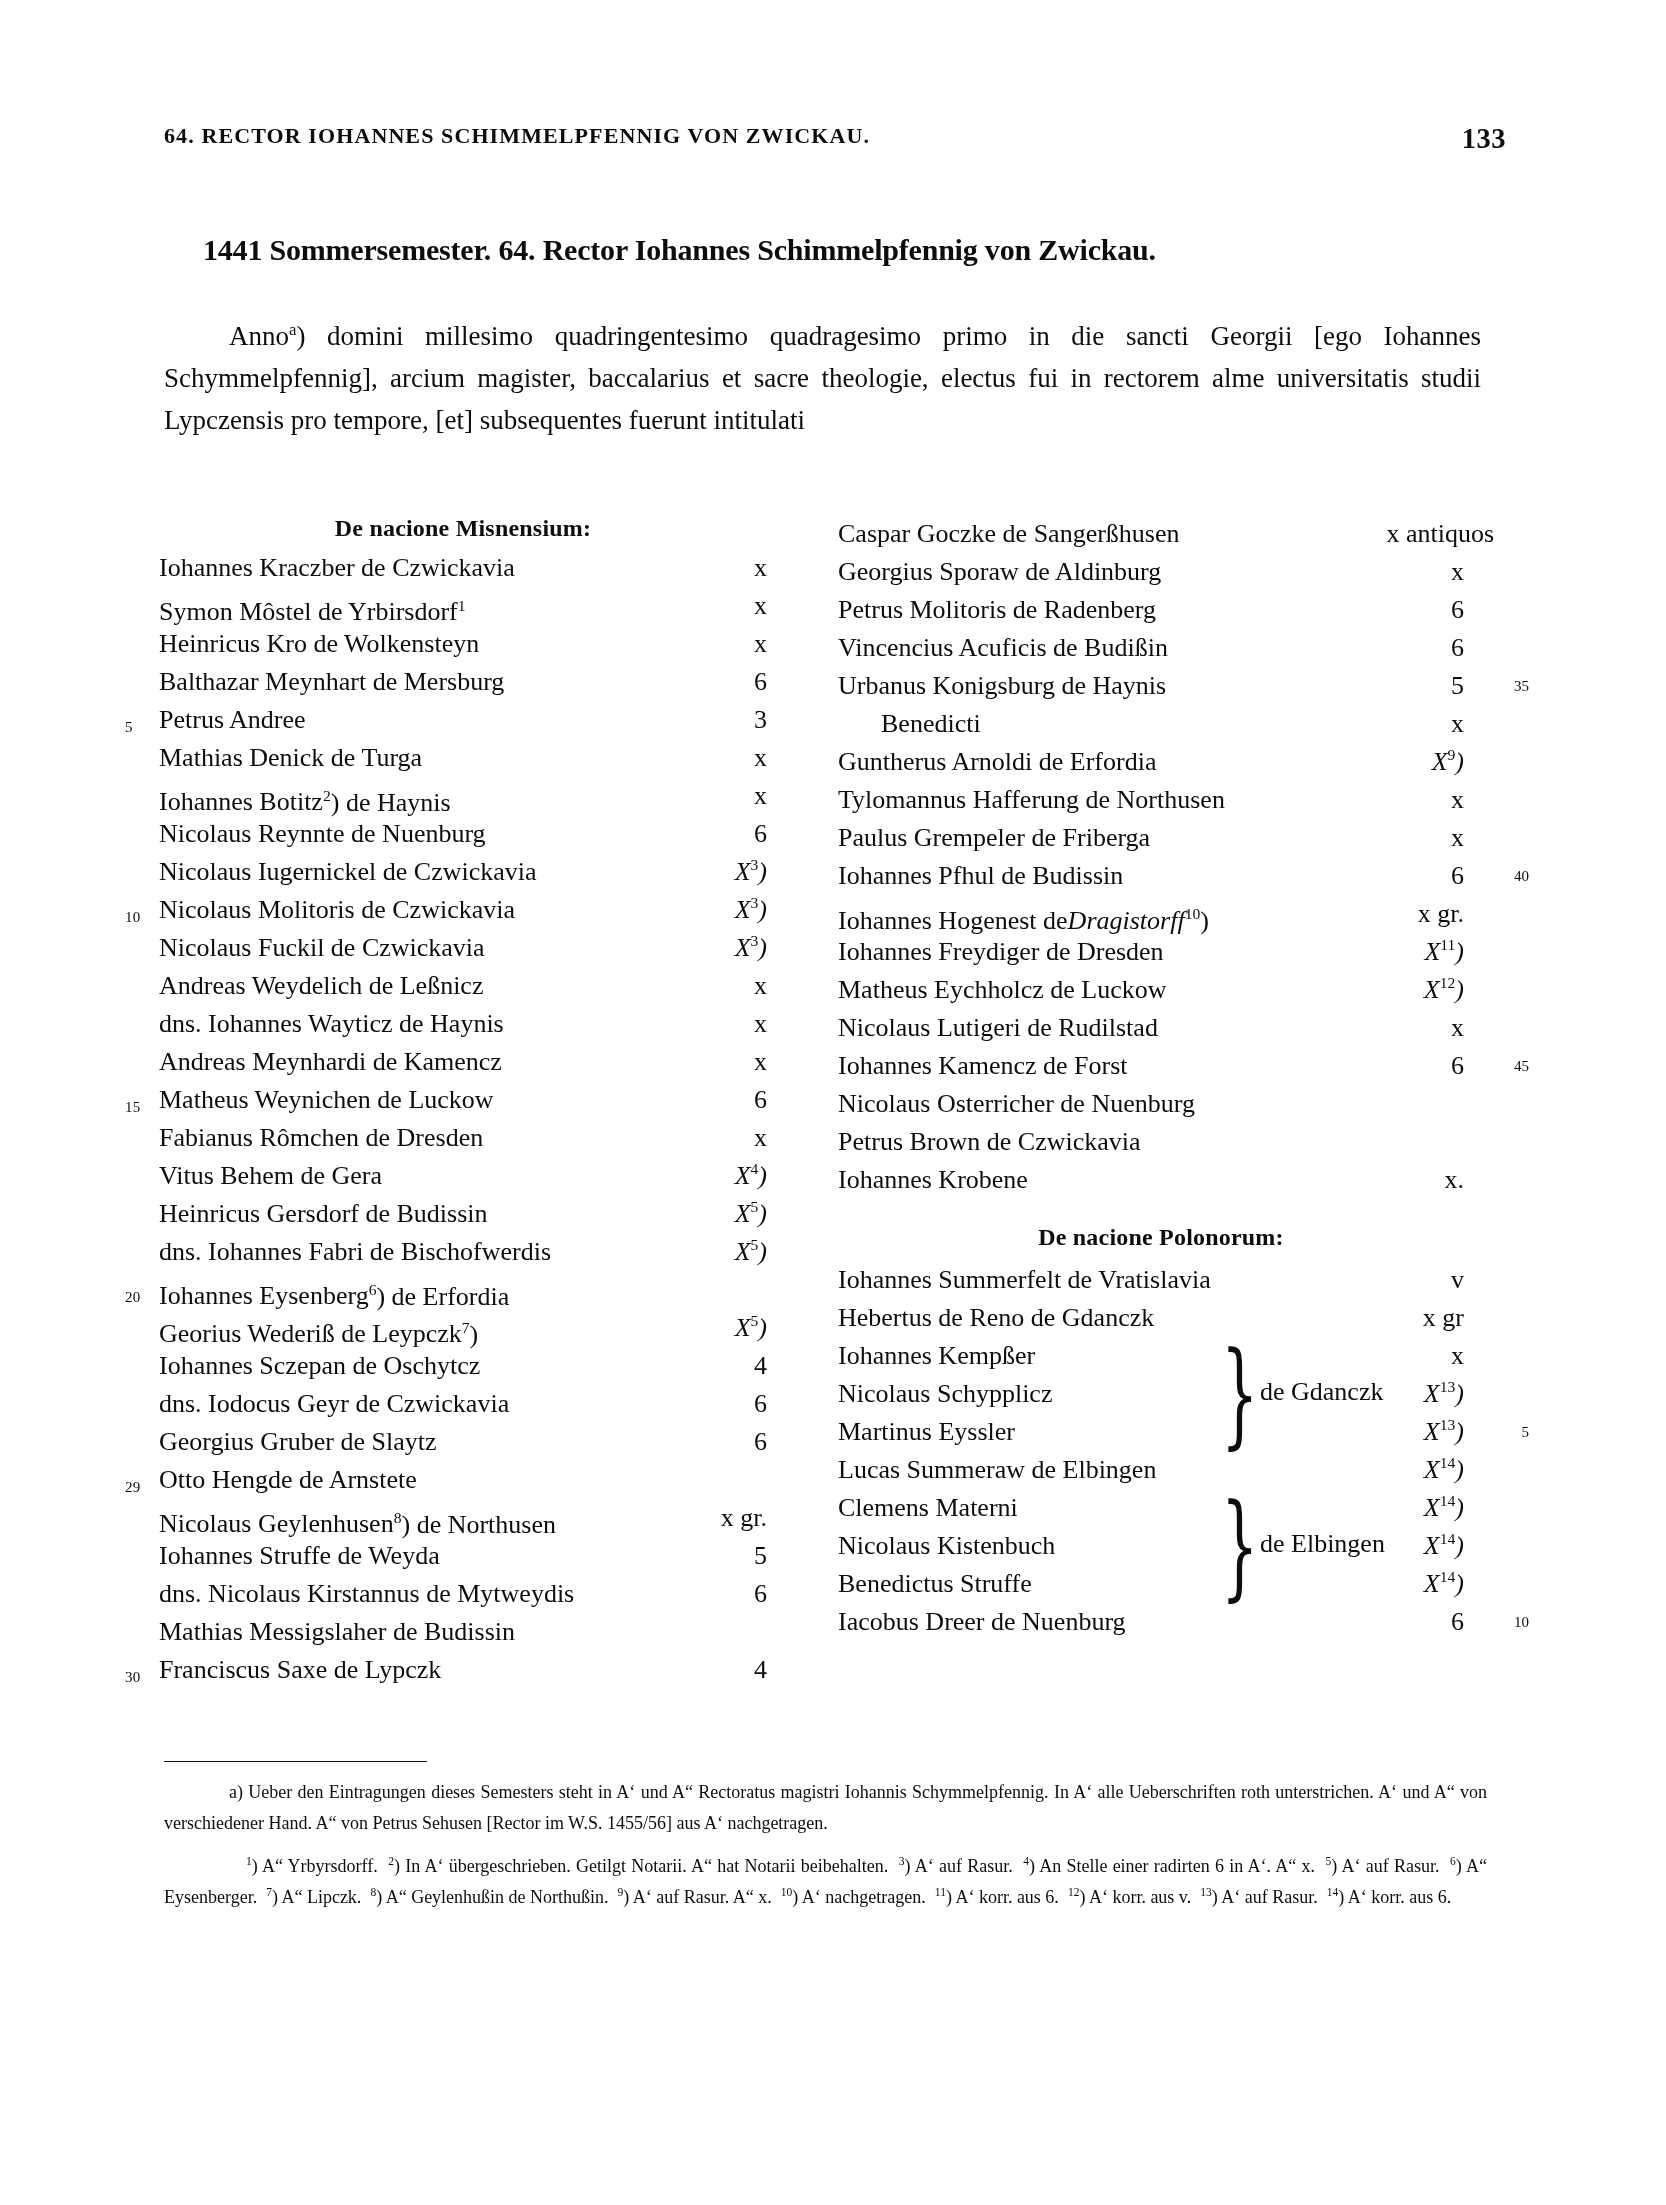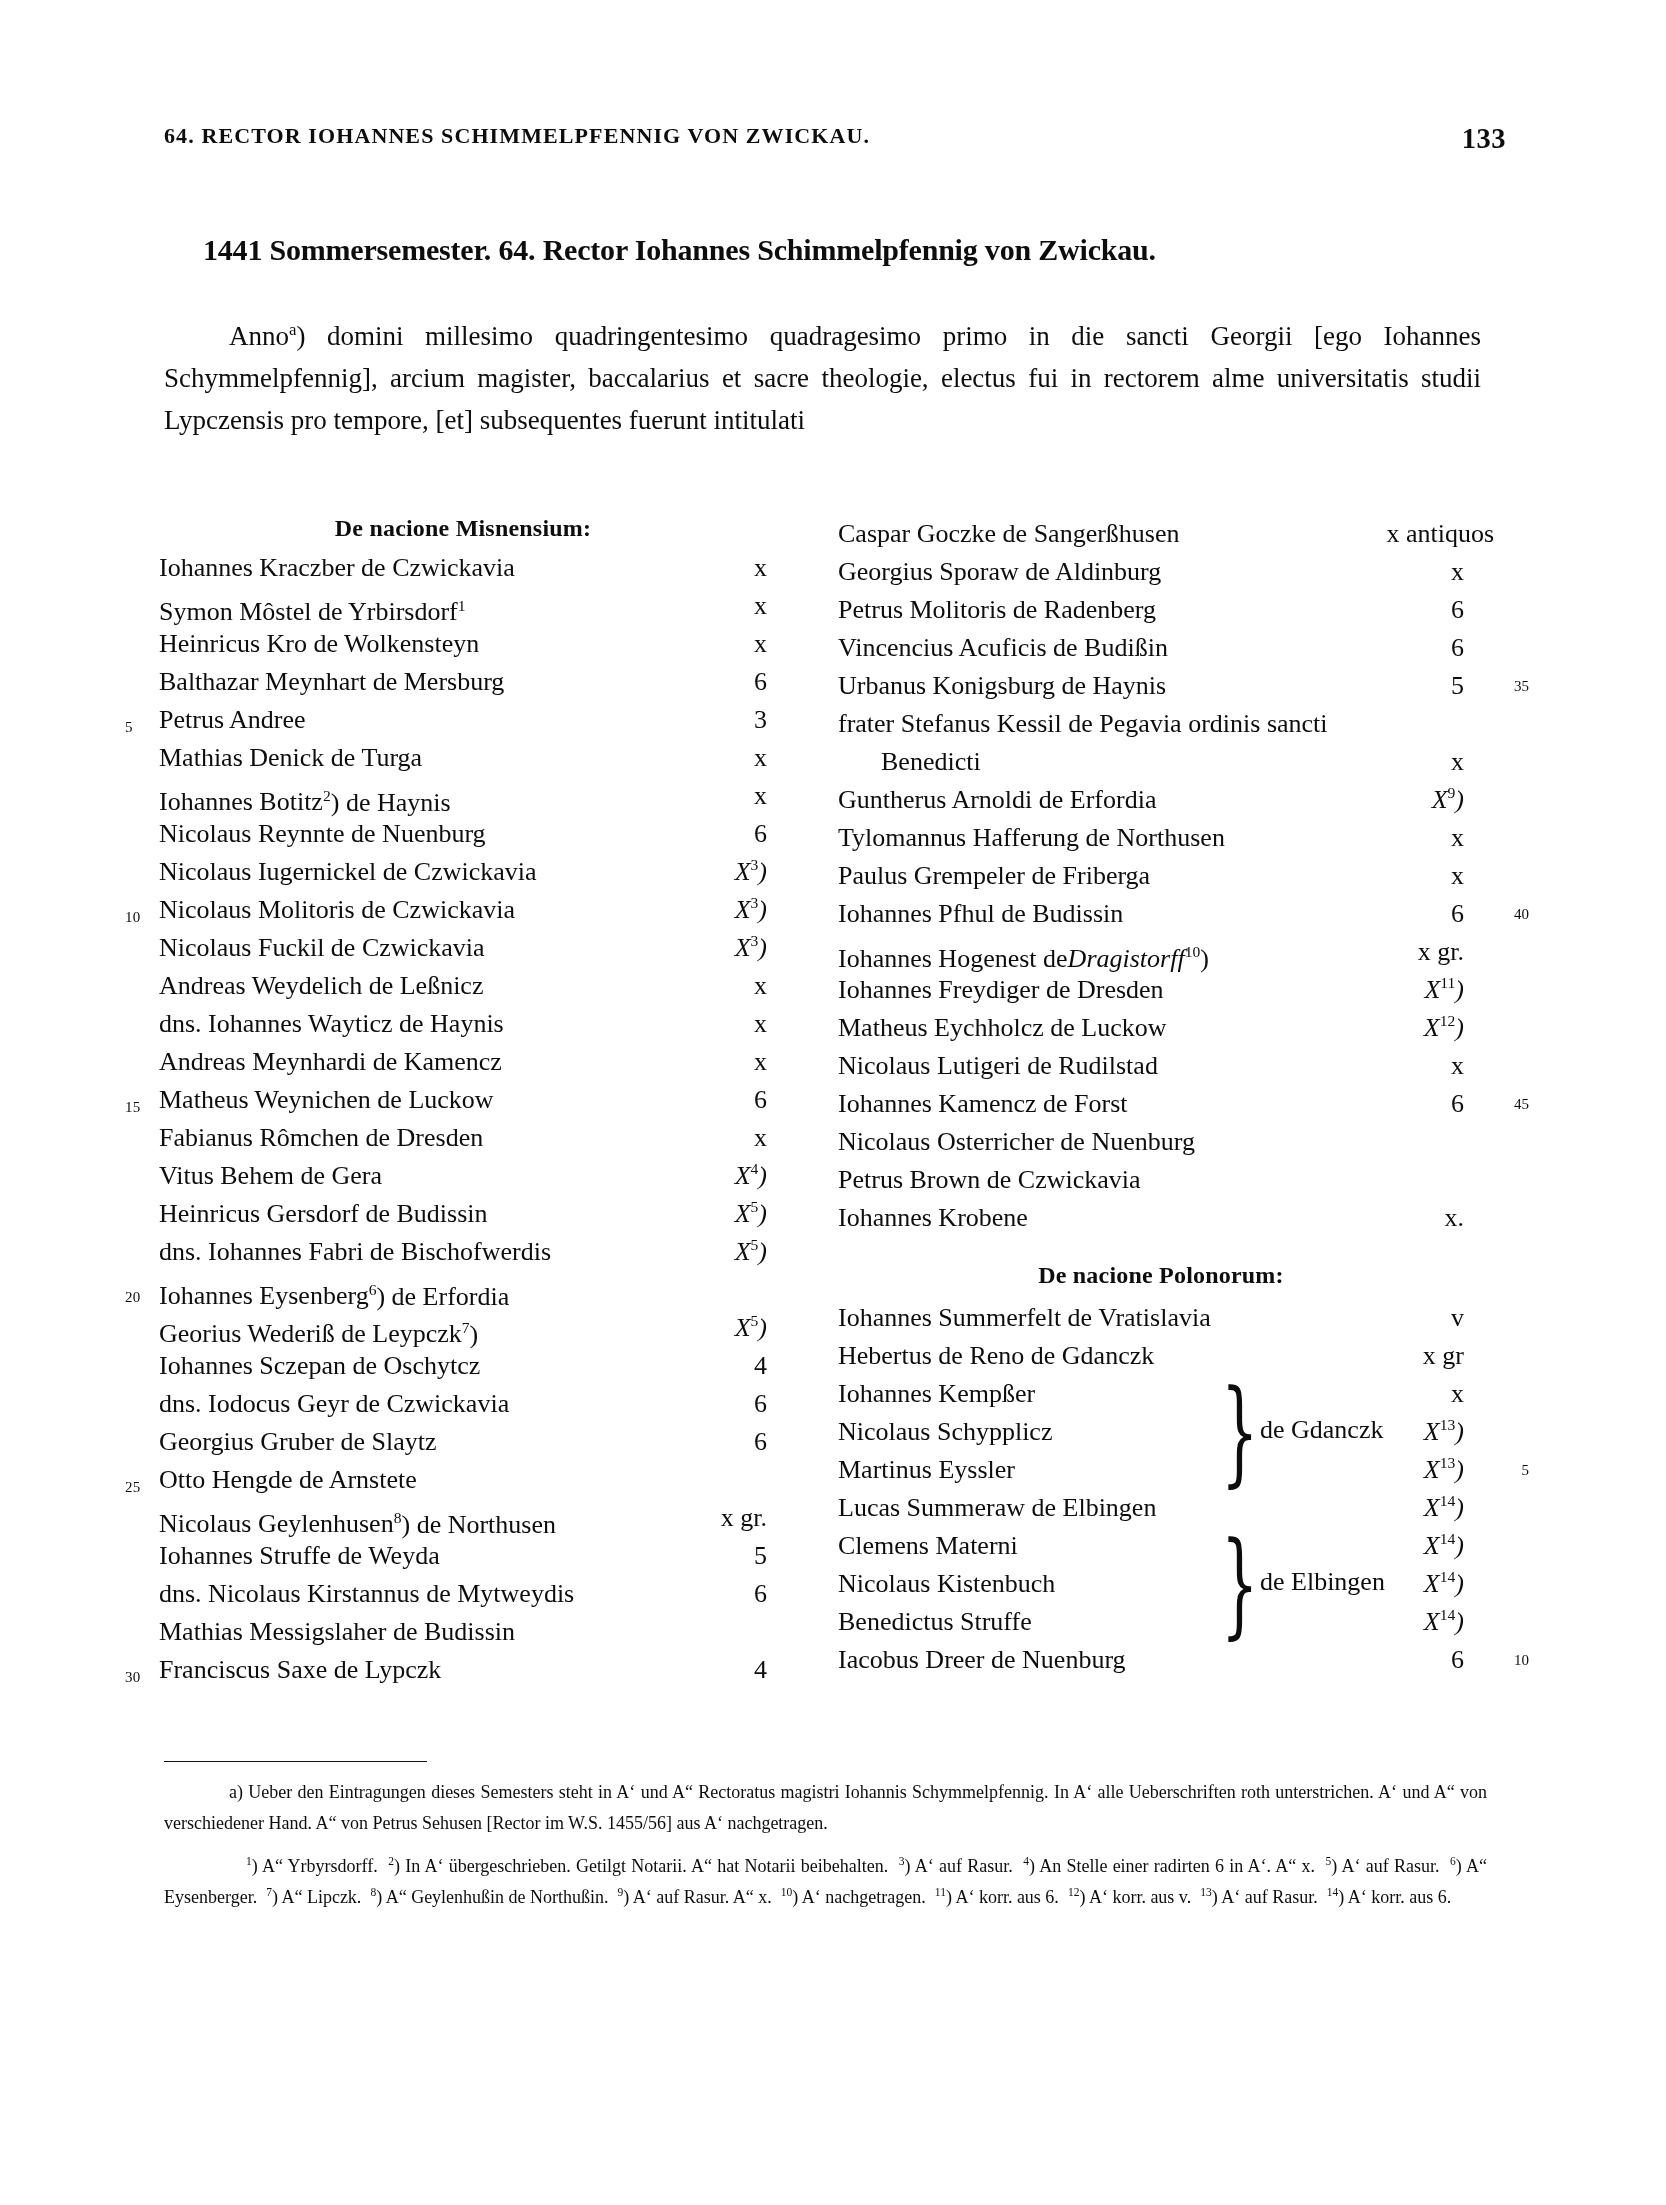--- a/index.html
+++ b/index.html
@@ -144,37 +144,36 @@
           <div class="entry"><span class="lineno">15</span><span class="nm">Matheus Weynichen de Luckow</span><span class="val">6</span></div>
           <div class="entry"><span class="nm">Fabianus Rômchen de Dresden</span><span class="val">x</span></div>
           <div class="entry"><span class="nm">Vitus Behem de Gera</span><span class="val xsup">X<sup>4</sup>)</span></div>
           <div class="entry"><span class="nm">Heinricus Gersdorf de Budissin</span><span class="val xsup">X<sup>5</sup>)</span></div>
           <div class="entry"><span class="nm">dns. Iohannes Fabri de Bischofwerdis</span><span class="val xsup">X<sup>5</sup>)</span></div>
           <div class="entry"><span class="lineno">20</span><span class="nm">Iohannes Eysenberg</span><sup style="font-size: 0.6em;">6</sup><span>) de Erfordia</span></div>
           <div class="entry"><span class="nm">Georius Wederiß de Leypczk</span><sup style="font-size: 0.6em;">7</sup><span>)</span><span class="val xsup">X<sup>5</sup>)</span></div>
           <div class="entry"><span class="nm">Iohannes Sczepan de Oschytcz</span><span class="val">4</span></div>
           <div class="entry"><span class="nm">dns. Iodocus Geyr de Czwickavia</span><span class="val">6</span></div>
           <div class="entry"><span class="nm">Georgius Gruber de Slaytz</span><span class="val">6</span></div>
-          <div class="entry"><span class="lineno">25</span><span class="nm">Otto Hengde de Arnstete</span></div>
+          <div class="entry"><span class="lineno">29</span><span class="nm">Otto Hengde de Arnstete</span></div>
           <div class="entry"><span class="nm">Nicolaus Geylenhusen</span><sup style="font-size: 0.6em;">8</sup><span>) de Northusen</span><span class="val">x gr.</span></div>
           <div class="entry"><span class="nm">Iohannes Struffe de Weyda</span><span class="val">5</span></div>
           <div class="entry"><span class="nm">dns. Nicolaus Kirstannus de Mytweydis</span><span class="val">6</span></div>
           <div class="entry"><span class="nm">Mathias Messigslaher de Budissin</span></div>
           <div class="entry"><span class="lineno">30</span><span class="nm">Franciscus Saxe de Lypczk</span><span class="val">4</span></div>
         </div>
     </div>
 
     <div class="col col-right">
       <div id="right-entries">
           <div class="entry"><span class="nm">Caspar Goczke de Sangerßhusen</span><span class="val antiq">x antiquos</span></div>
           <div class="entry"><span class="nm">Georgius Sporaw de Aldinburg</span><span class="val">x</span></div>
           <div class="entry"><span class="nm">Petrus Molitoris de Radenberg</span><span class="val">6</span></div>
           <div class="entry"><span class="nm">Vincencius Acuficis de Budißin</span><span class="val">6</span></div>
           <div class="entry"><span class="nm">Urbanus Konigsburg de Haynis</span><span class="val">5</span><span class="outer">35</span></div>
-          <div class="entry"><span class="nm">frater Stefanus Kessil de Pegavia ordinis sancti</span></div>
           <div class="entry"><span class="nm indent">Benedicti</span><span class="val">x</span></div>
           <div class="entry"><span class="nm">Guntherus Arnoldi de Erfordia</span><span class="val xsup">X<sup>9</sup>)</span></div>
           <div class="entry"><span class="nm">Tylomannus Hafferung de Northusen</span><span class="val">x</span></div>
           <div class="entry"><span class="nm">Paulus Grempeler de Friberga</span><span class="val">x</span></div>
           <div class="entry"><span class="nm">Iohannes Pfhul de Budissin</span><span class="val">6</span><span class="outer">40</span></div>
           <div class="entry"><span class="nm">Iohannes Hogenest de </span><span class="ital">Dragistorff</span><sup style="font-size: 0.6em;">10</sup><span>)</span><span class="val">x gr.</span></div>
           <div class="entry"><span class="nm">Iohannes Freydiger de Dresden</span><span class="val xsup">X<sup>11</sup>)</span></div>
           <div class="entry"><span class="nm">Matheus Eychholcz de Luckow</span><span class="val xsup">X<sup>12</sup>)</span></div>
           <div class="entry"><span class="nm">Nicolaus Lutigeri de Rudilstad</span><span class="val">x</span></div>
           <div class="entry"><span class="nm">Iohannes Kamencz de Forst</span><span class="val">6</span><span class="outer">45</span></div>

